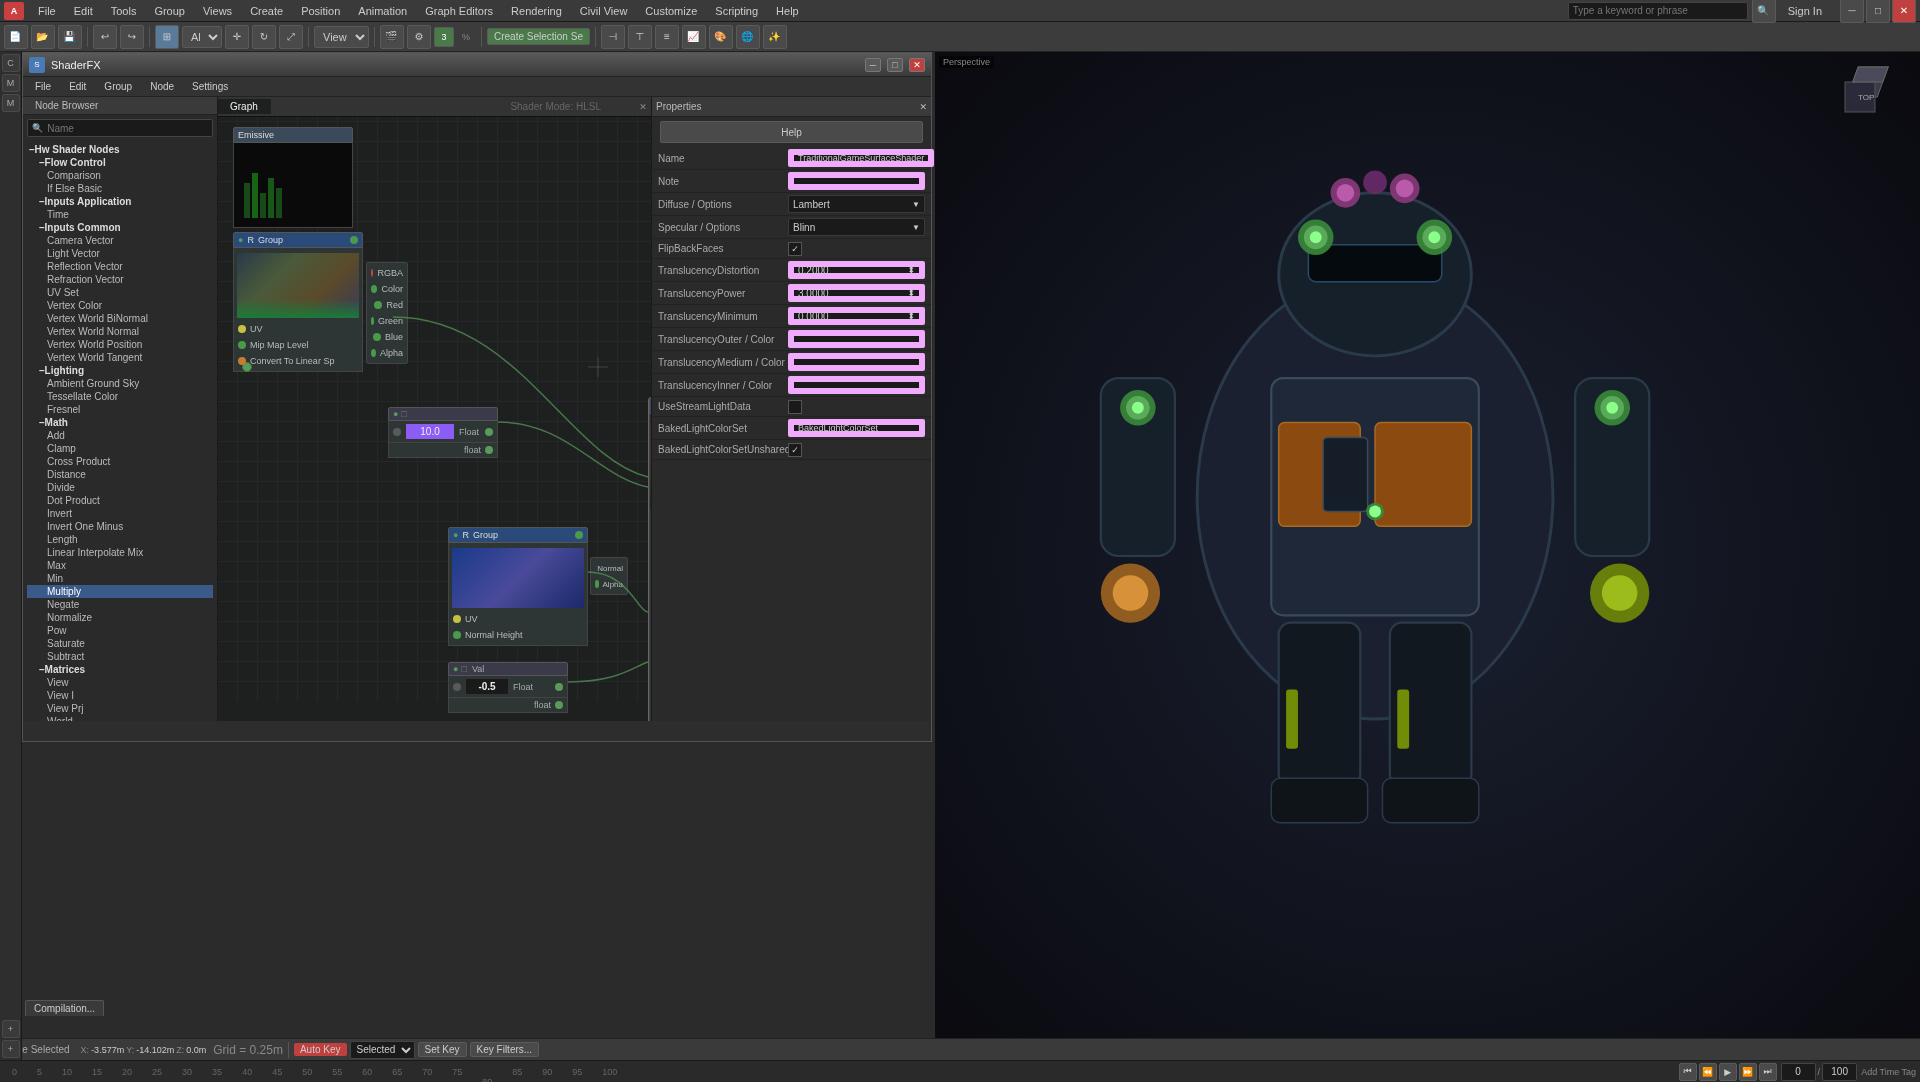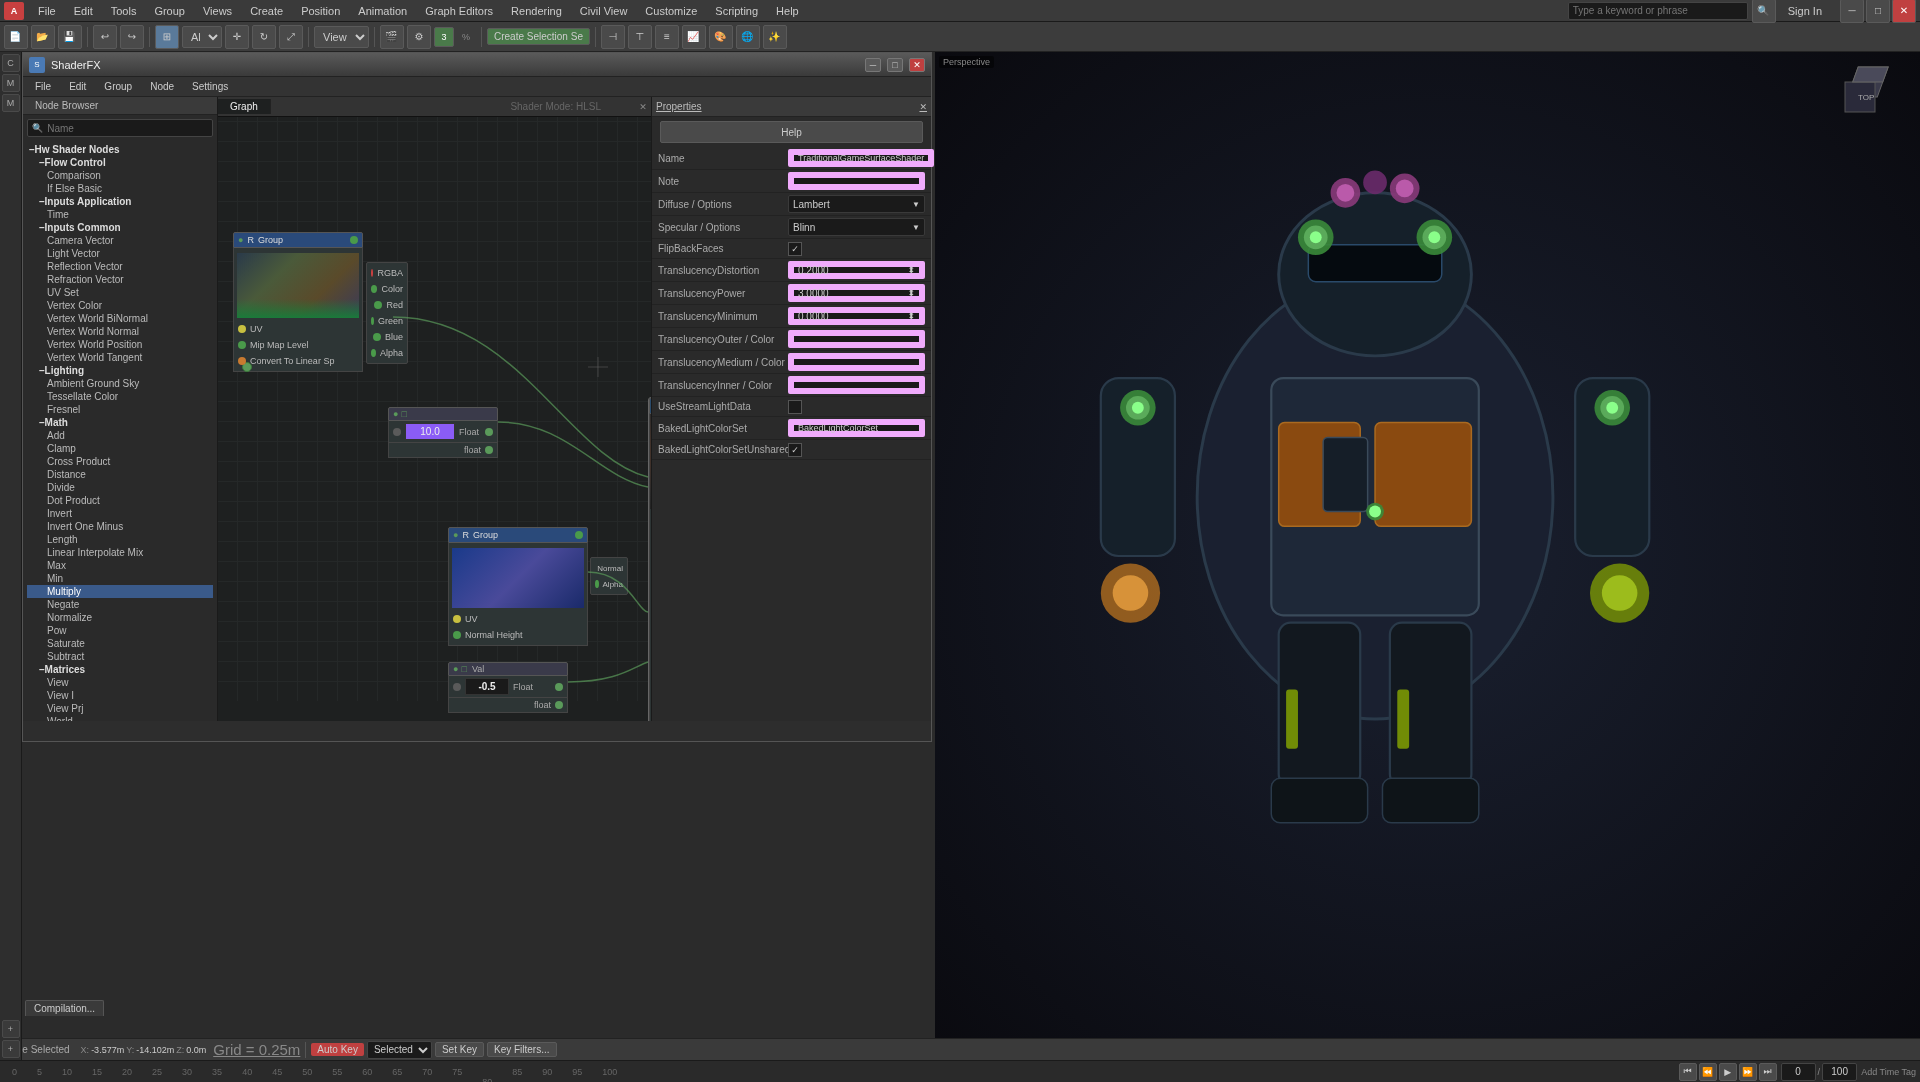--- a/index.html
+++ b/index.html
@@ -291,21 +291,20 @@
     #props-header {
       height: 20px;
       background: #3a3a3a;
       display: flex;
       align-items: center;
       padding: 0 4px;
       font-size: 10px;
       color: #bbb;
       border-bottom: 1px solid #222;
       justify-content: space-between;
-      text-decoration: underline;
     }
     #props-help-btn {
       margin: 4px 8px;
       height: 22px;
       background: #4a4a4a;
       border: 1px solid #5a5a5a;
       border-radius: 2px;
       display: flex;
       align-items: center;
       justify-content: center;
@@ -626,20 +625,35 @@
 
       <div id="graph-panel" style="position:relative;flex:1;overflow:hidden;">
         <div id="graph-tabs">
           <div class="graph-tab active">Graph</div>
           <div id="shader-mode-label">Shader Mode: HLSL</div>
           <div id="graph-tab-close">✕</div>
         </div>
 
         <div id="graph-canvas" style="position:absolute;top:20px;left:0;right:0;bottom:20px;background:repeating-linear-gradient(0deg,transparent,transparent 19px,#252828 19px,#252828 20px),repeating-linear-gradient(90deg,transparent,transparent 19px,#252828 19px,#252828 20px),#1e2020;">
 
+          <div style="position:absolute;top:10px;left:15px;width:120px;">
+            <div style="height:16px;background:#3a4a5a;border-radius:2px 2px 0 0;display:flex;align-items:center;padding:0 4px;font-size:9px;color:#ddd;border:1px solid #555;">
+              <span>Emissive</span>
+            </div>
+            <div style="width:100%;height:85px;background:#0a0a0a;border:1px solid #444;border-top:none;position:relative;overflow:hidden;">
+              
+              <svg width="100%" height="100%">
+                <rect x="10" y="40" width="6" height="35" fill="#1a5a1a" opacity="0.8"></rect>
+                <rect x="18" y="30" width="6" height="45" fill="#1a7a1a" opacity="0.8"></rect>
+                <rect x="26" y="50" width="6" height="25" fill="#1a5a1a" opacity="0.8"></rect>
+                <rect x="34" y="35" width="6" height="40" fill="#1a6a1a" opacity="0.8"></rect>
+                <rect x="42" y="45" width="6" height="30" fill="#1a5a1a" opacity="0.8"></rect>
+              </svg>
+            </div>
+          </div>
 
           <div style="position:absolute;top:115px;left:15px;width:130px;">
             <div style="height:16px;background:#2a4a7a;border-radius:2px 2px 0 0;display:flex;align-items:center;padding:0 4px;font-size:9px;color:#ddd;gap:4px;border:1px solid #555;">
               <span style="color:#5a9a5a;">●</span>
               <span>R</span>
               <span>Group</span>
               <div style="width:8px;height:8px;background:#4a9a4a;border-radius:50%;margin-left:auto;"></div>
             </div>
             <div style="background:#2d3535;border:1px solid #444;border-top:none;padding:2px 0;">
 
@@ -955,21 +969,21 @@
   <div style="font-size:10px;color:#aaa;margin-right:8px;">None Selected</div>
 
   <div style="display:flex;align-items:center;gap:2px;margin-right:4px;">
     <span style="font-size:9px;color:#888;">X:</span>
       <span style="font-size:9px;color:#ccc;">-3.577m</span>
     <span style="font-size:9px;color:#888;">Y:</span>
       <span style="font-size:9px;color:#ccc;">-14.102m</span>
     <span style="font-size:9px;color:#888;">Z:</span>
       <span style="font-size:9px;color:#ccc;">0.0m</span>
   </div>
-  <div style="font-size:15px;color:#888;text-decoration:underline;">Grid = 0.25m</div>
+  <div style="font-size:12px;color:#888;">Grid = 0.25m</div>
   <div style="width:1px;height:16px;background:#555;margin:0 2px;"></div>
   <div style="font-size:10px;color:#ccc;padding:1px 6px;background:#c04040;border-radius:2px;cursor:pointer;">Auto Key</div>
   <select style="height:18px;background:#1a1a1a;border:1px solid #444;border-radius:2px;color:#ccc;font-size:10px;padding:0 2px;">
     <option>Selected</option>
   </select>
   <div style="font-size:10px;color:#ccc;padding:1px 6px;background:#4a4a4a;border:1px solid #5a5a5a;border-radius:2px;cursor:pointer;">Set Key</div>
   <div style="font-size:10px;color:#ccc;padding:1px 6px;background:#4a4a4a;border:1px solid #5a5a5a;border-radius:2px;cursor:pointer;">Key Filters...</div>
 </div>
 
 <div id="status-bar" style="position:absolute;bottom:0;width:100%;height:22px;background:#2a2a2a;border-top:1px solid #1a1a1a;display:flex;align-items:center;padding:0 4px;gap:4px;z-index:2;">

